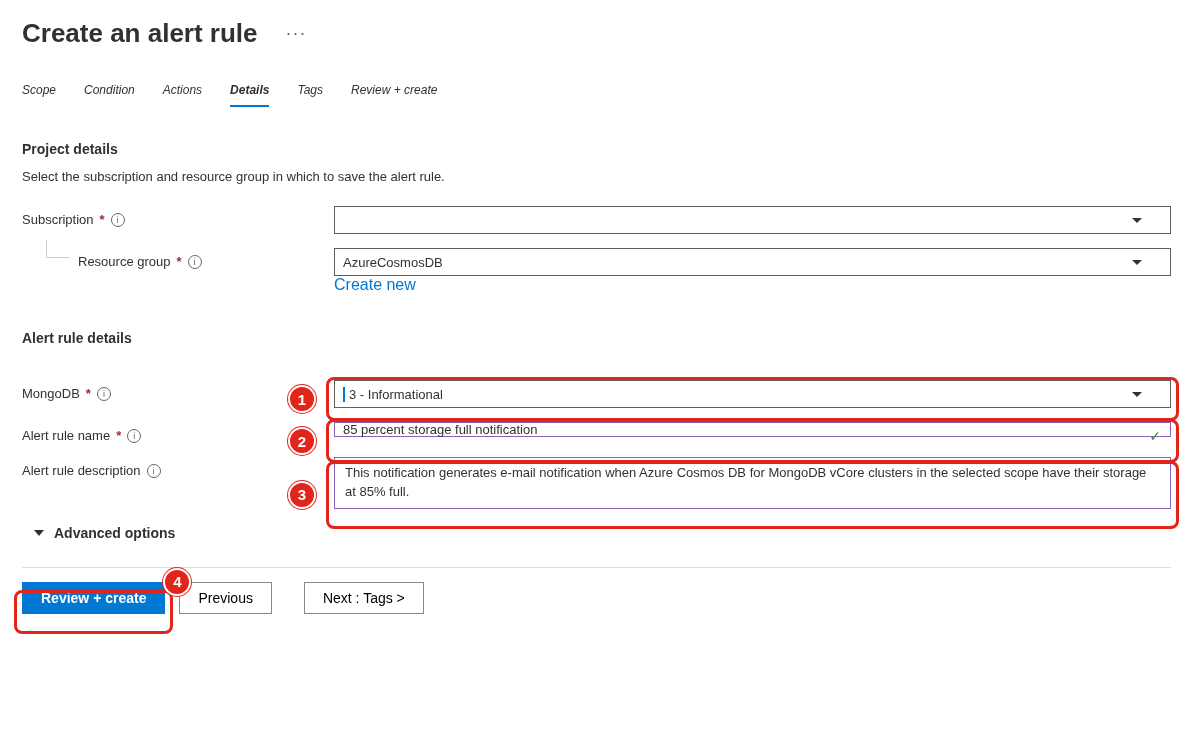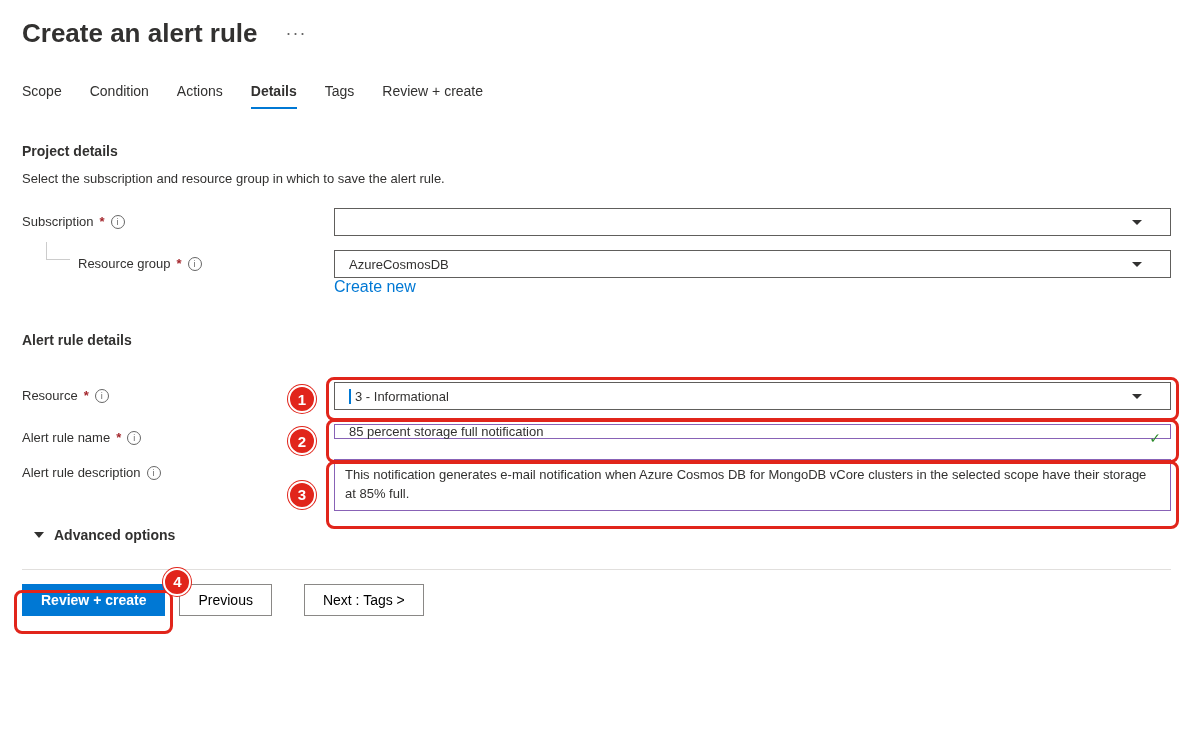--- a/index.html
+++ b/index.html
@@ -9,39 +9,39 @@
     font-family: "Segoe UI", -apple-system, BlinkMacSystemFont, sans-serif;
     font-size: 13px;
     color: #323130;
     background: #fff;
   }
   .page { padding: 18px 22px 20px 22px; position: relative; }
   .header-row { display: flex; align-items: center; gap: 28px; margin-bottom: 34px; }
   .page-title { font-size: 26px; font-weight: 600; margin: 0; }
   .more-dots { color: #666; font-size: 18px; letter-spacing: 1px; cursor: pointer; }
   .tabs { display: flex; gap: 28px; border-bottom: none; margin-bottom: 34px; }
-  .tab { padding: 0 0 8px 0; font-size: 14px; color: #323130; cursor: pointer; border-bottom: 2px solid transparent; }
+  .tab { padding: 0 0 8px 0; font-size: 12px; color: #323130; cursor: pointer; border-bottom: 2px solid transparent; font-style: italic; }
   .tab.active { font-weight: 600; border-bottom: 2px solid #0078d4; }
   .section-heading { font-size: 14px; font-weight: 600; margin: 0 0 12px 0; }
   .section-sub { font-size: 13px; margin: 0 0 22px 0; color: #323130; }
   .form-row { display: flex; align-items: flex-start; margin-bottom: 14px; }
   .label-col { width: 312px; flex-shrink: 0; display: flex; align-items: center; gap: 6px; padding-top: 6px; font-size: 13px; }
   .label-col.indent { padding-left: 56px; position: relative; text-align: center; }
   .tree-line { position: absolute; left: 24px; top: -8px; width: 24px; height: 18px; border-left: 1px solid #ccc; border-bottom: 1px solid #ccc; }
   .req { color: #a4262c; font-weight: 600; }
   .info-icon {
     display: inline-flex; align-items: center; justify-content: center;
     width: 14px; height: 14px; border: 1px solid #666; border-radius: 50%;
     font-size: 9px; color: #666; font-style: normal; cursor: help;
   }
   .field-col { flex: 1; }
   .select, .input, .textarea {
     width: 100%; border: 1px solid #605e5c; background: #fff;
     font-family: inherit; font-size: 13px; color: #323130;
-    padding: 5px 28px 5px 14px; position: relative;
+    padding: 5px 28px 5px 8px; position: relative;
   }
   .select { height: 28px; display: flex; align-items: center; cursor: pointer; justify-content: space-between; }
   .input { height: 15px; display: flex; align-items: center; }
   .textarea { min-height: 48px; padding: 6px 10px; resize: none; line-height: 1.45; }
   .chevron-down {
     width: 0; height: 0; border-left: 5px solid transparent; border-right: 5px solid transparent;
     border-top: 5px solid #323130;
   }
   .purple-border { border: 1px solid #8862b6; }
   .valid-check { color: #2a8a2a; font-size: 14px; position: absolute; right: 10px; top: 6px; }
@@ -123,21 +123,21 @@
     </div>
   </div>
 
   <div class="sect-space"></div>
 
   <h2 class="section-heading">Alert rule details</h2>
   <div class="sect-space"></div>
 
   <div class="form-row" id="row-severity">
     <div class="label-col">
-      <span>Resource</span>
+      <span>MongoDB</span>
       <span class="req">*</span>
       <span class="info-icon">i</span>
     </div>
     <div class="field-col">
       <div class="select" style="padding-top:0;padding-bottom:0;">
         <span class="cursor-bar">3 - Informational</span>
         <span class="chevron-down"></span>
       </div>
     </div>
   </div>

